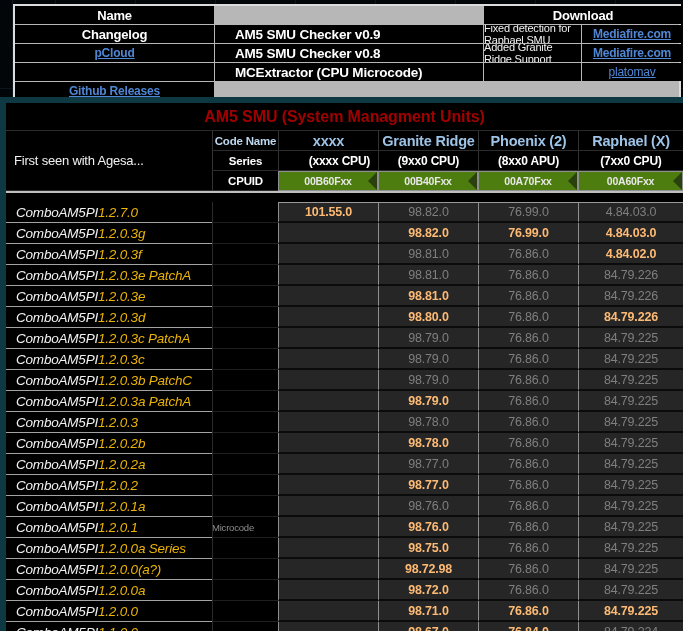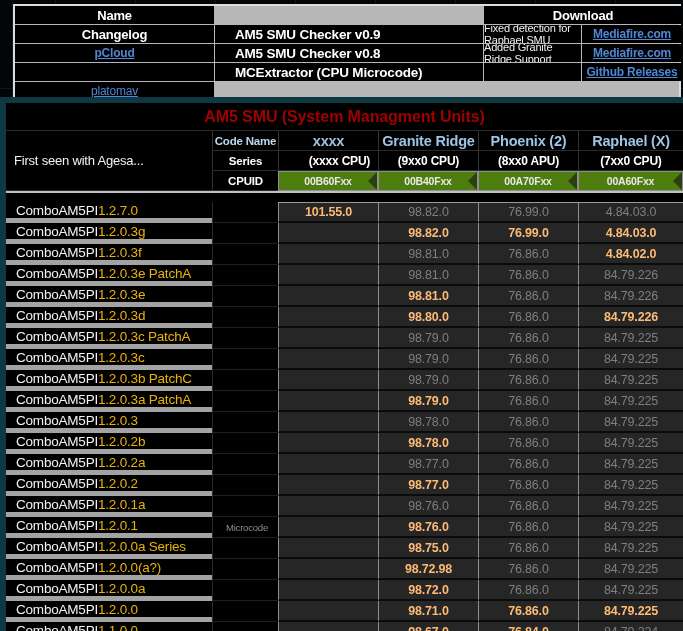--- a/index.html
+++ b/index.html
@@ -56,24 +56,24 @@
   .h-colname { font-weight:bold; font-size:14.5px; }
   .h-series { font-weight:bold; font-size:12px; color:#fff; }
   .h-cpuid { background:#4d7c0f; border:1px solid #8f8f8f; font-weight:bold; font-size:10.5px; color:#e8e8e8; position:relative; }
   .h-cpuid::after { content:""; position:absolute; right:0; top:0; border-top:9px solid transparent; border-right:9px solid #0f0f0f; border-bottom:9px solid transparent; opacity:.55; }
 
   .smu-divider { height:2px; background:#bfbfbf; }
   .smu-gap { height:9px; background:#000; }
 
   .rows { }
   .srow { display:grid; grid-template-columns:206px 66px 100px 100px 100px 105px; height:21px; }
-  .c-name { background:#000; display:flex; align-items:center; padding-left:10px; border-bottom:5px solid #a3a3a3; white-space:nowrap; overflow:hidden; }
+  .c-name { background:#000; display:flex; align-items:center; padding-left:10px; border-bottom:1px solid #a3a3a3; white-space:nowrap; overflow:hidden;font-style:italic; }
   .c-name .prefix { display:inline-block; width:82px; font-size:13.5px; color:#f2f2f2; }
   .c-name .ver { font-size:13.5px; color:#eab308; }
-  .c-sub { background:#000; border-left:1px solid #2a2a2a; border-bottom:1px solid #1f1f1f; display:flex; align-items:center; justify-content:flex-end; padding-right:10px; font-size:9.5px; color:#8f8f8f; overflow:hidden; }
+  .c-sub { background:#000; border-left:1px solid #2a2a2a; border-bottom:1px solid #1f1f1f; display:flex; align-items:center; justify-content:flex-end; padding-right:24px; font-size:9.5px; color:#8f8f8f; overflow:hidden; }
   .c-val { background:#262626; border-left:1px solid #8f8f8f; border-bottom:2px solid #0b0b0b; display:flex; align-items:center; justify-content:center; font-size:12.5px; }
   .srow:first-child .c-val { border-top:1px solid #9a9a9a; }
   .c-val.dim { color:#7f7f7f; }
   .c-val.strong { color:#fdba74; font-weight:bold; }
 </style>
 </head>
 <body>
 
 <div class="top-bg"></div>
 <div class="top-bg-hline"></div>
@@ -93,24 +93,24 @@
     </div>
     <div class="dl-cell dl-name">AM5 SMU Checker v0.8</div>
     <div class="dl-cell dl-log">Added Granite Ridge Support</div>
     <div class="dl-cell">
       <span class="dl-link bold" style="color: rgb(79, 135, 213);">Mediafire.com</span>
     </div>
     <div class="dl-cell"></div>
     <div class="dl-cell dl-name">MCExtractor (CPU Microcode)</div>
     <div class="dl-cell dl-log"></div>
     <div class="dl-cell">
+      <span class="dl-link" style="color: rgb(79, 135, 213);">platomav</span>
+    </div>
+    <div class="dl-cell">
       <span class="dl-link bold" style="color: rgb(79, 135, 213);">Github Releases</span>
-    </div>
-    <div class="dl-cell">
-      <span class="dl-link" style="color: rgb(79, 135, 213);">platomav</span>
     </div>
   </div>
 
 <div class="teal-band" style="background: rgb(14, 56, 66);"></div>
 <div class="teal-strip" style="background: rgb(14, 56, 66);"></div>
 
 <div class="smu">
   <div class="smu-title" style="color: rgb(160, 0, 0);">AM5 SMU  (System Managment Units)</div>
 
   <div class="smu-head">

